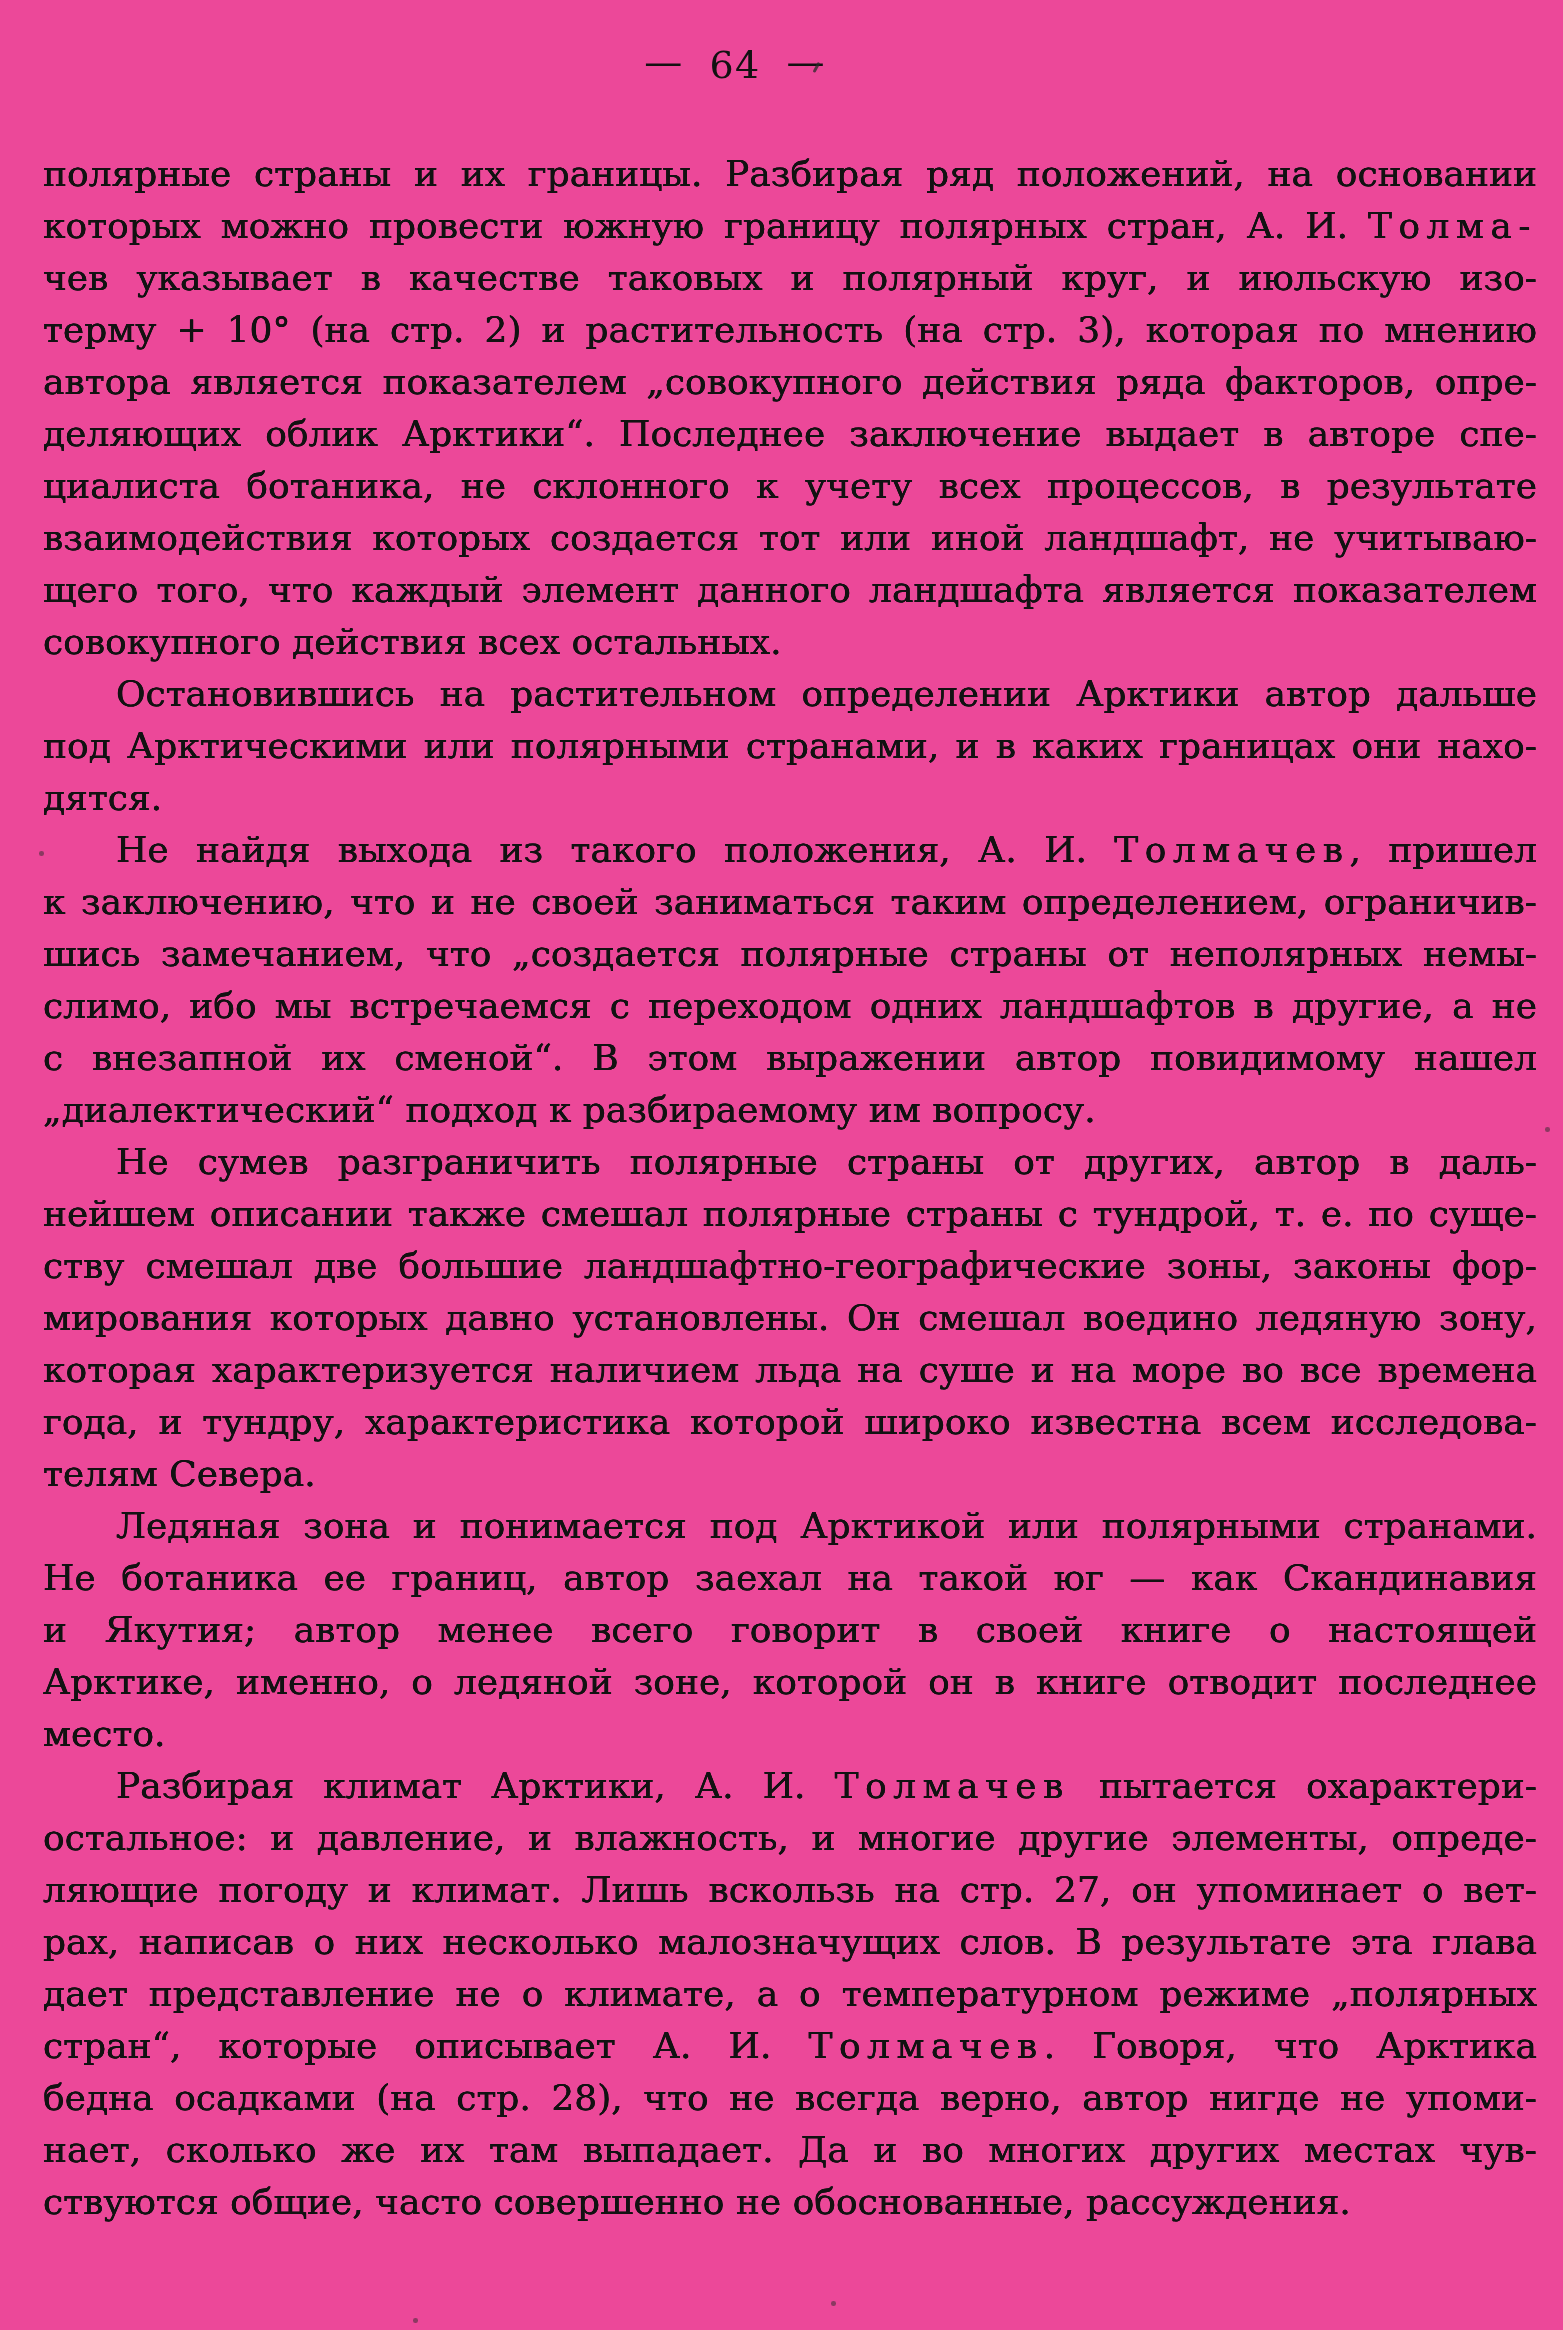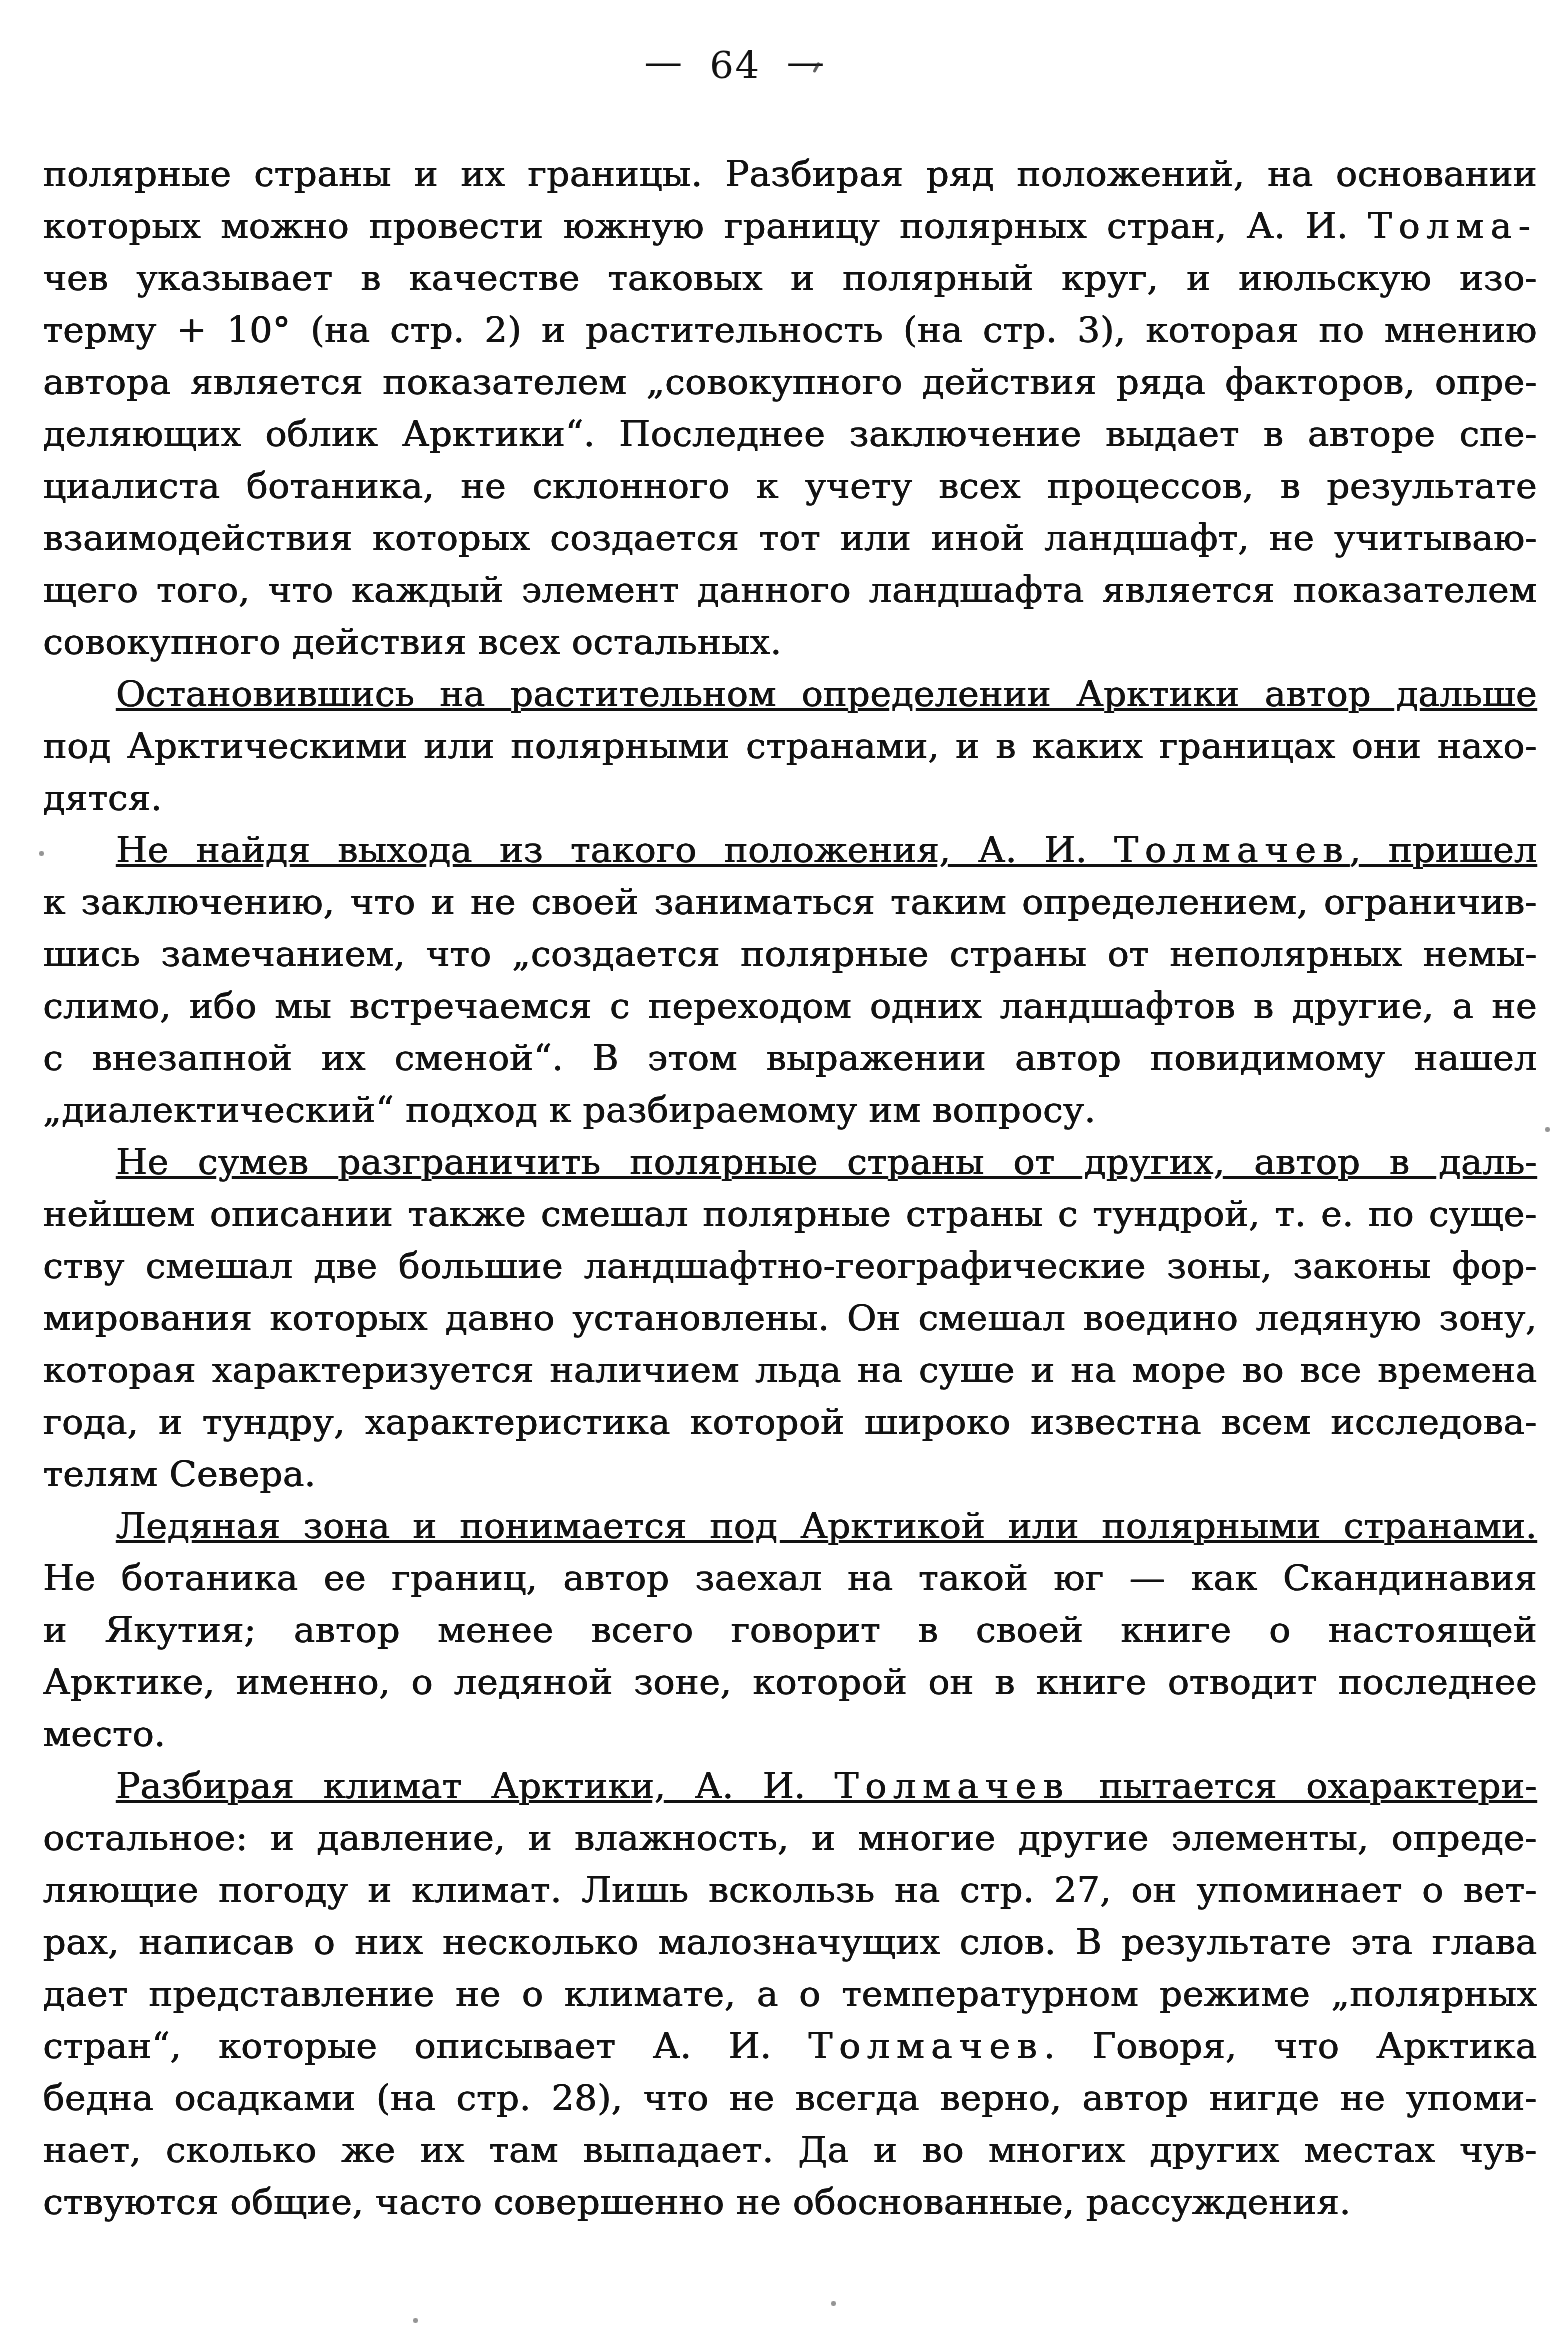--- a/index.html
+++ b/index.html
@@ -4,21 +4,21 @@
 <style>
   html, body {
     margin: 0;
     padding: 0;
     background: #e8e8e8;
   }
   .page {
     position: relative;
     width: 1564px;
     height: 2330px;
-    background: #ffffff;
+    background: #ec4899;
     overflow: hidden;
     color: #121212;
     font-family: "DejaVu Serif", "Liberation Serif", serif;
   }
   .page-header {
     position: absolute;
     top: 43px;
     left: 0;
     width: 100%;
     text-align: center;
@@ -43,21 +43,21 @@
     text-shadow: 0.2px 0 0 #121212, -0.2px 0 0 #121212;
   }
   .line {
     height: 52px;
     line-height: 52px;
     text-align: justify;
     text-align-last: justify;
     text-justify: inter-word;
     overflow: visible;
   }
-  .line.indent { text-indent: 73px; text-decoration: underline; }
+  .line.indent { text-indent: 73px; }
   .line.last { text-align-last: left; }
   .sp { letter-spacing: 0.18em; margin-top: 22px; }
   .speck {
     position: absolute;
     background: #2a2a2a;
     opacity: 0.75;
   }
   .speck.tick {
     width: 3.4px; height: 10.8px;
     transform: rotate(28deg);

